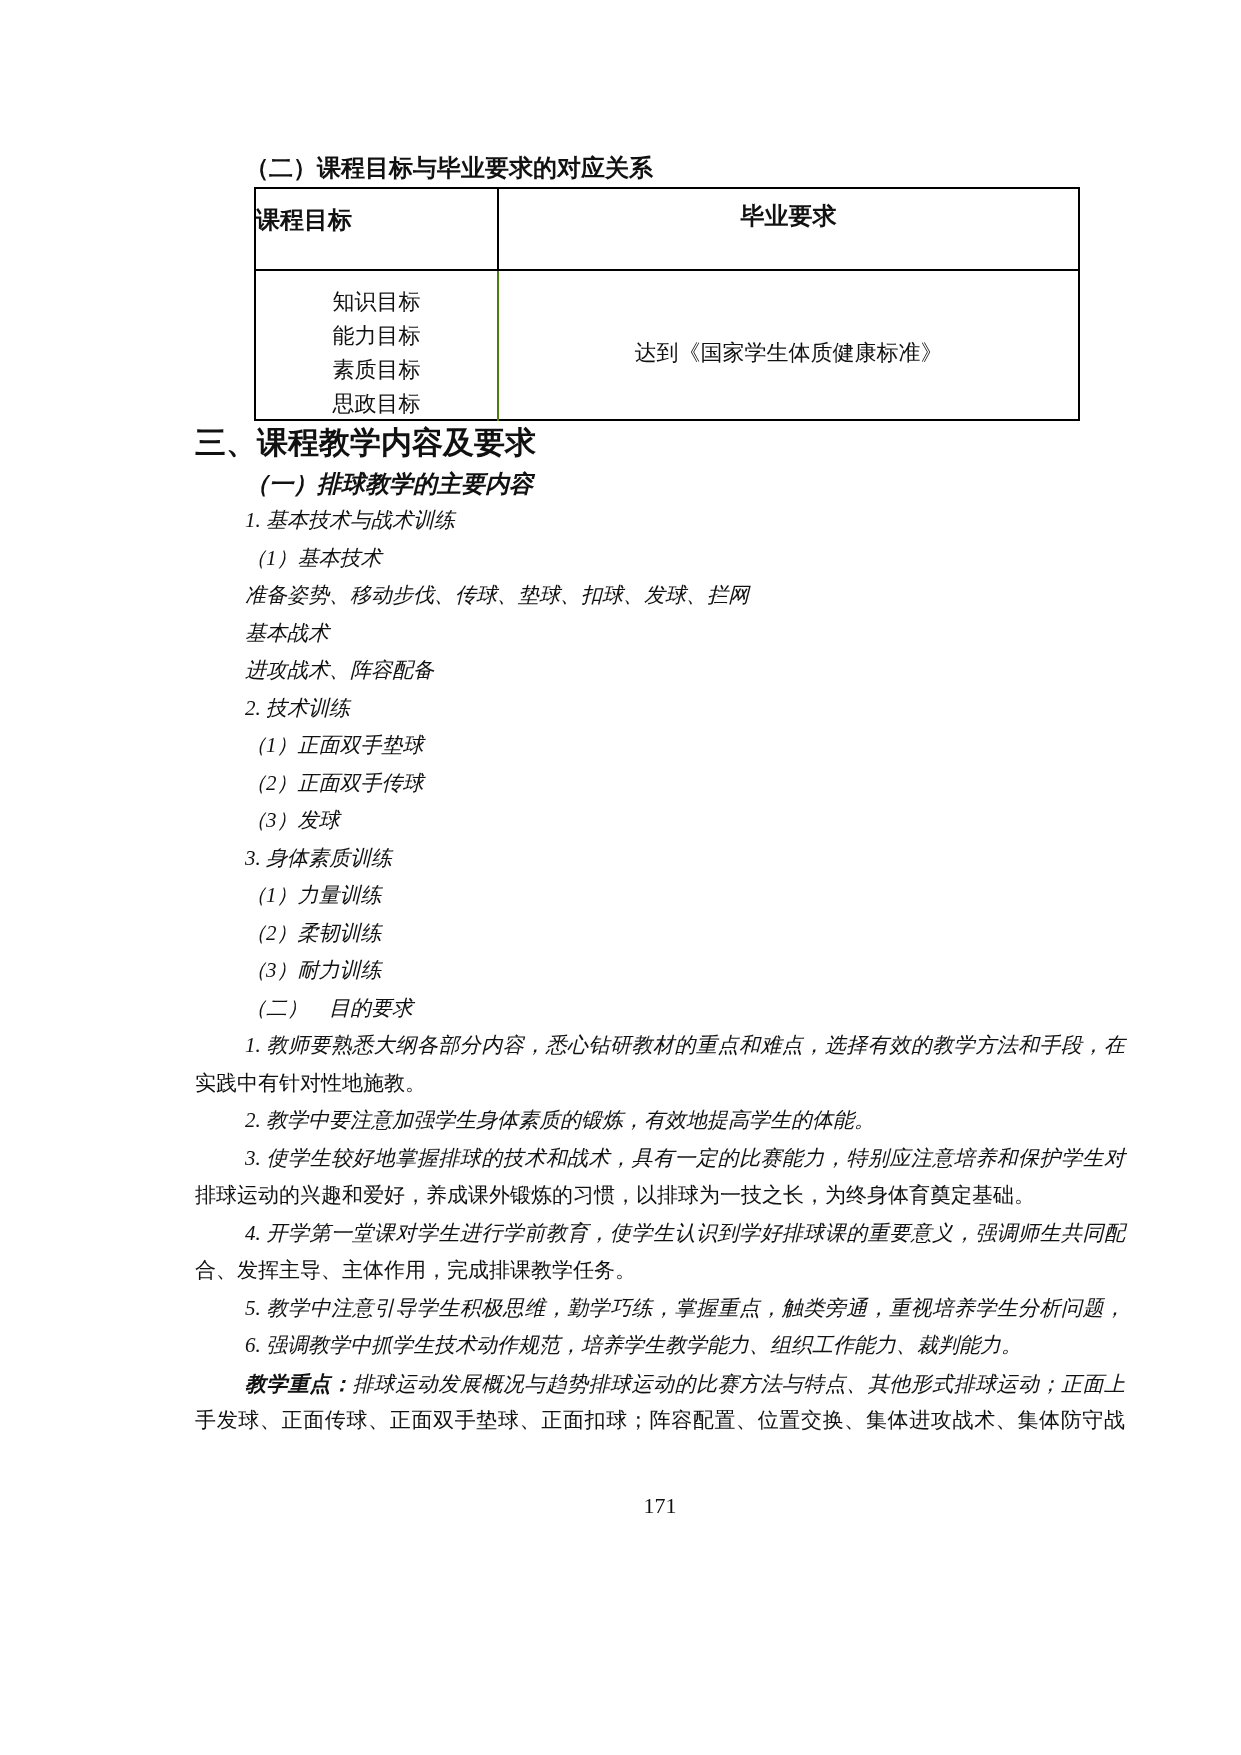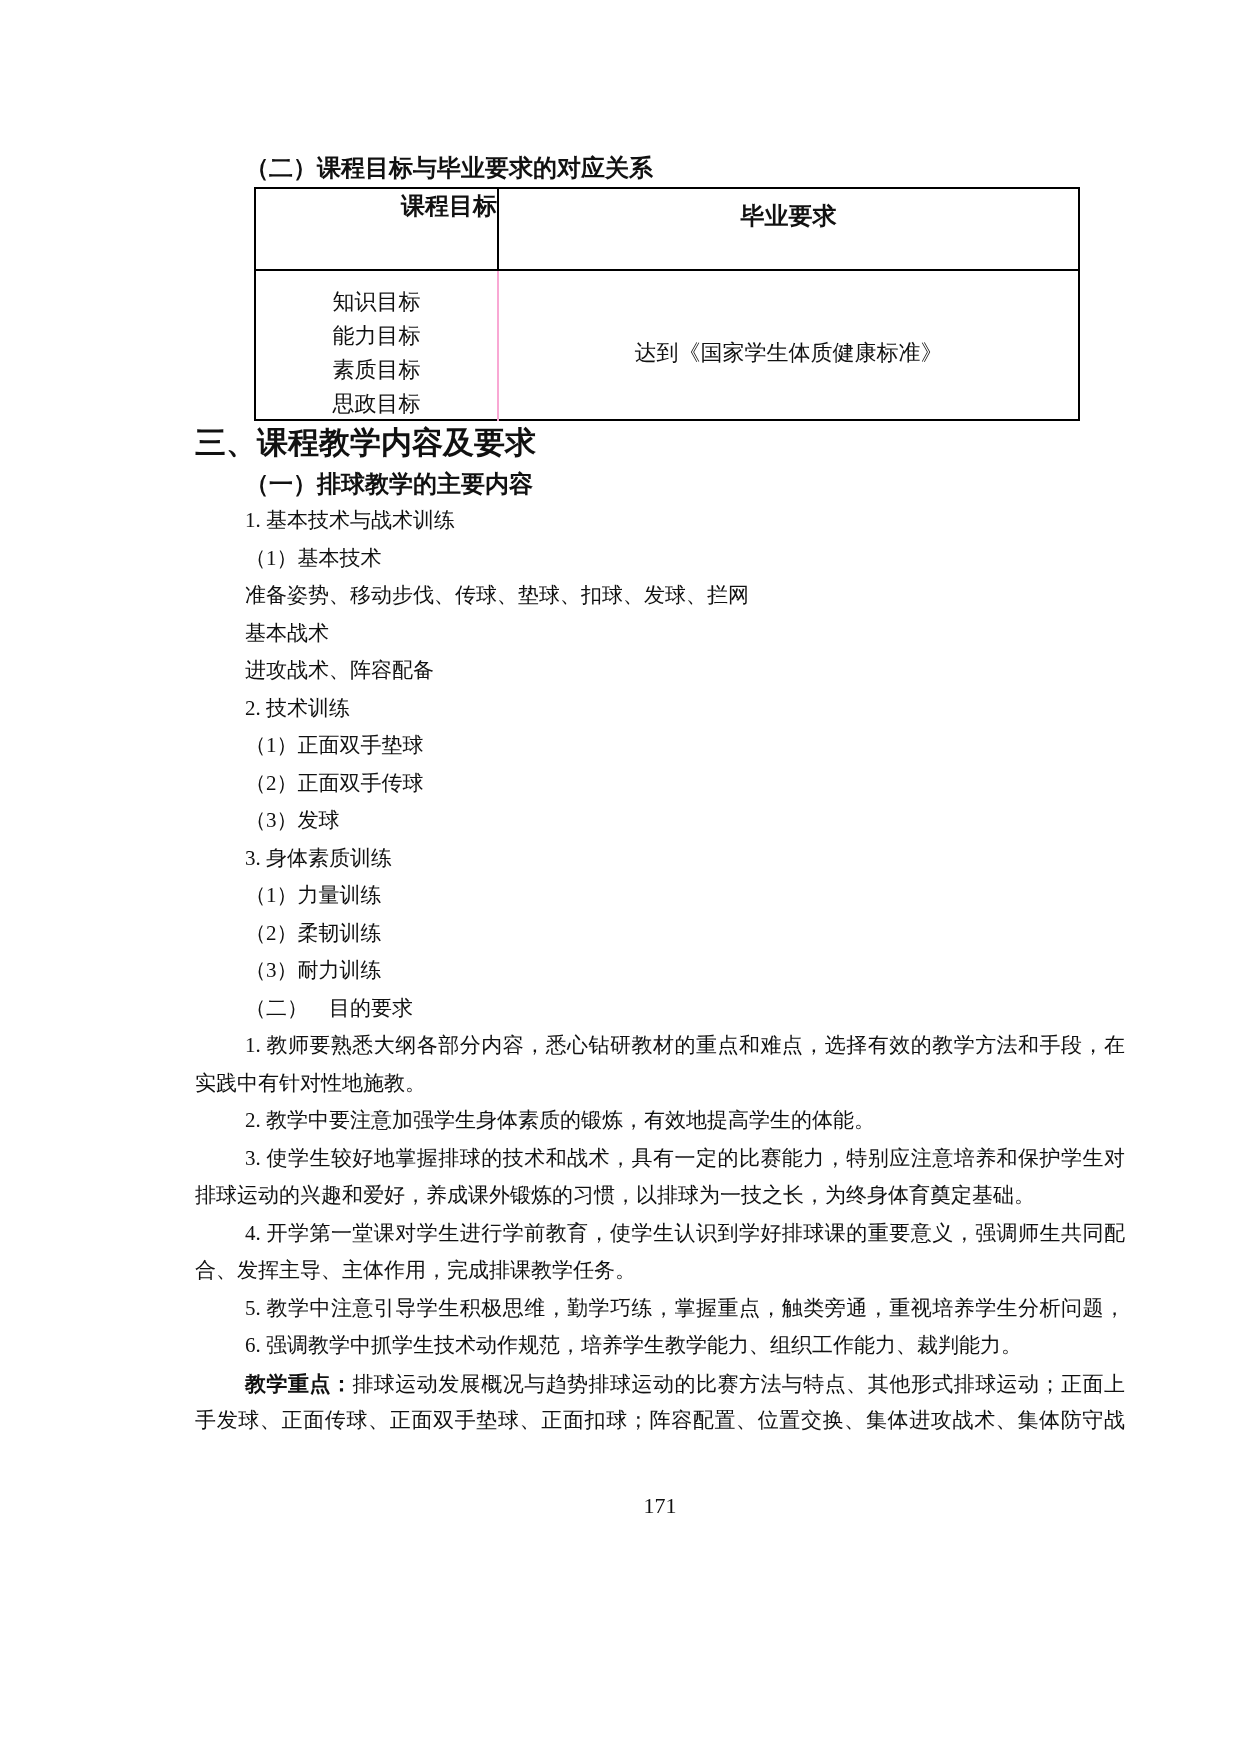--- a/index.html
+++ b/index.html
@@ -7,34 +7,34 @@
        font-family:"Liberation Serif","DejaVu Serif",serif;color:#111;}
   .page{position:absolute;left:17px;top:0;width:1241px;height:1755px;background:#fff;}
   .content{position:absolute;left:178px;top:0;width:930px;padding-top:149px;}
 
   .h2sec{font-family:"Liberation Sans","DejaVu Sans",sans-serif;font-weight:700;
          font-size:24px;line-height:37.5px;height:37.5px;padding-left:50px;white-space:nowrap;}
   .h1sec{font-family:"Liberation Sans","DejaVu Sans",sans-serif;font-weight:700;
          font-size:31px;line-height:44px;height:44px;white-space:nowrap;}
 
   .line{font-size:21px;line-height:37.5px;height:37.5px;}
-  .ind{padding-left:50px;}
+  .ind{padding-left:50px;font-style:italic;}
   .stretch{text-align:justify;text-align-last:justify;text-justify:inter-character;}
   .subhead{font-family:"Liberation Sans","DejaVu Sans",sans-serif;font-weight:700;font-size:24px;}
   .boldlead{font-family:"Liberation Sans","DejaVu Sans",sans-serif;font-weight:700;}
 
   
   .tbl{margin-left:59px;width:826px;height:234px;border:2px solid #000;box-sizing:border-box;}
   .tr-head{display:grid;grid-template-columns:243px 1fr;height:80px;border-bottom:2px solid #000;}
-  .hc1{border-right:2px solid #000;text-align:right;line-height:34px;
+  .hc1{border-right:2px solid #000;text-align:left;padding-top:14px;line-height:34px;
        font-family:"Liberation Sans","DejaVu Sans",sans-serif;font-weight:700;font-size:24px;}
   .hc2{text-align:center;padding-top:10px;line-height:34px;
        font-family:"Liberation Sans","DejaVu Sans",sans-serif;font-weight:700;font-size:24px;}
   .tr-body{display:grid;grid-template-columns:243px 1fr;height:146px;}
-  .bc1{border-right:2px solid #f9a8d4;text-align:center;padding-top:14px;line-height:34px;font-size:22px;}
+  .bc1{border-right:2px solid #4d7c0f;text-align:center;padding-top:14px;line-height:34px;font-size:22px;}
   .bc2{display:flex;align-items:center;justify-content:center;padding-top:14px;font-size:22px;}
 
   .footer{margin-top:47px;line-height:37.5px;height:37.5px;text-align:center;font-size:22px;}
 </style>
 </head>
 <body>
 
 <div class="page">
   <div class="content">
 

